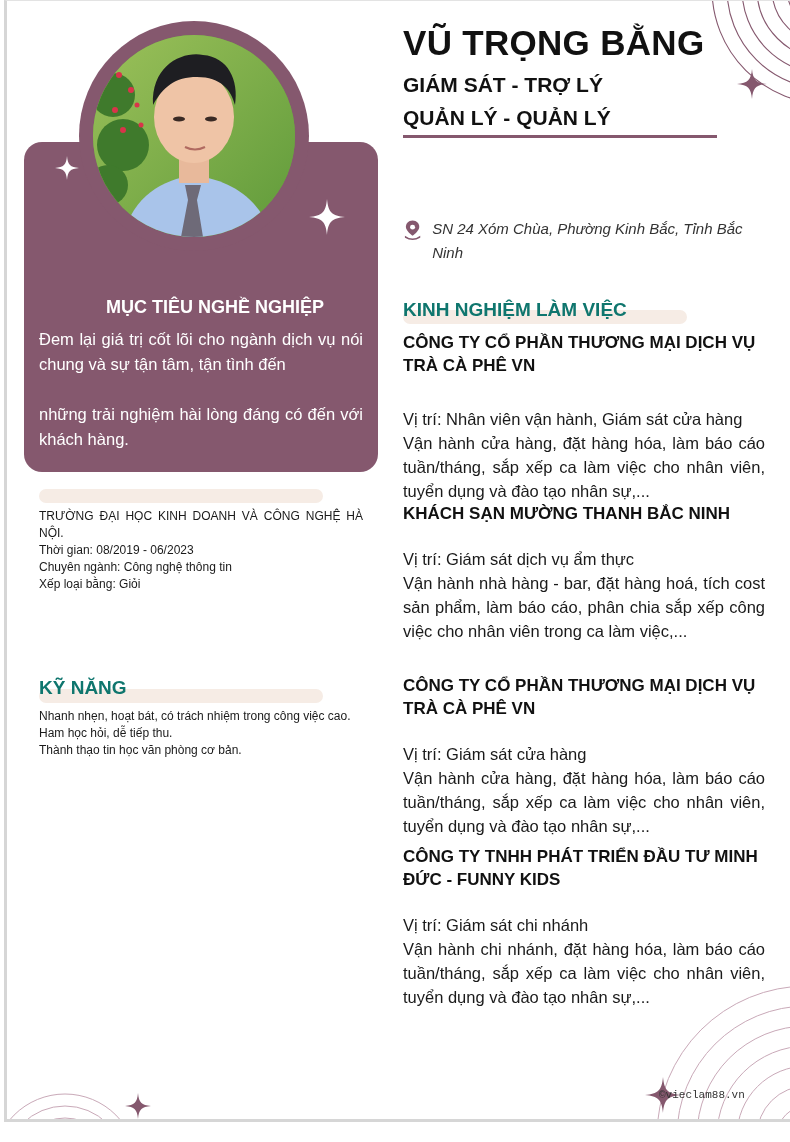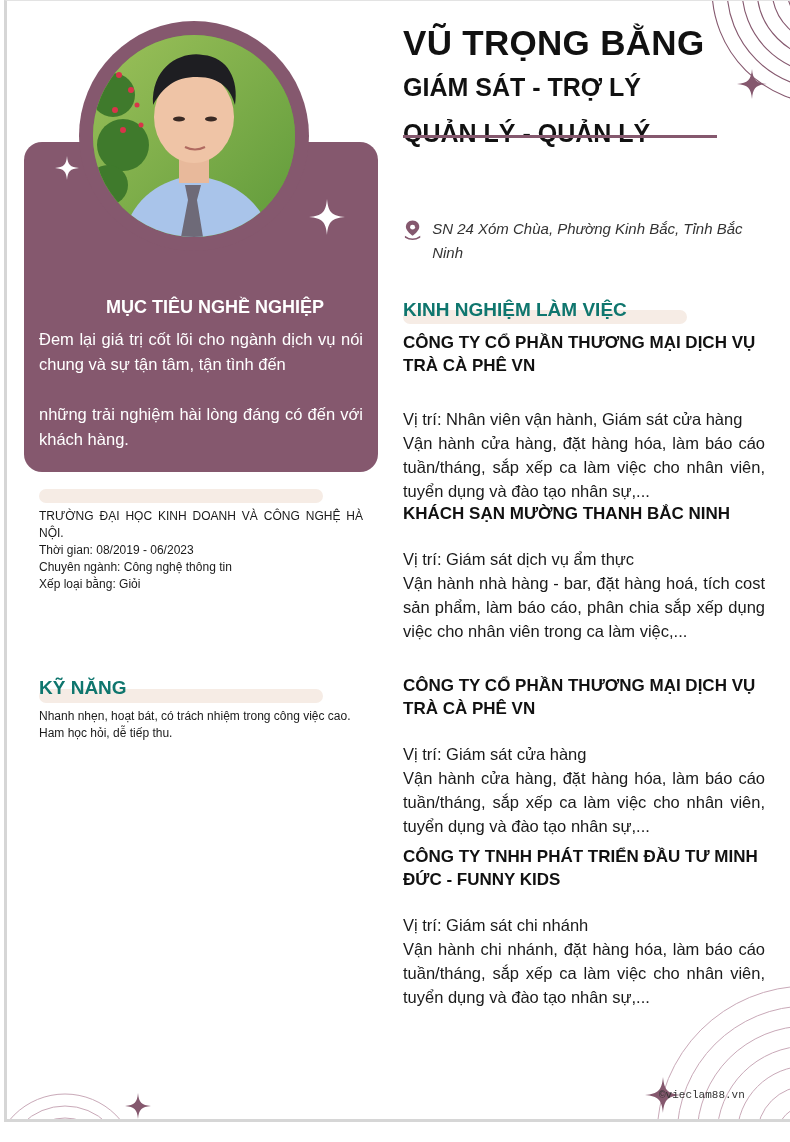--- a/index.html
+++ b/index.html
@@ -15,21 +15,21 @@
   .objective-text { position:absolute; left:32px; top:326px; width:324px; color:#fff; font-size:16.5px; line-height:25px; text-align:justify; }
   .objective-text p { margin:0; }
   .objective-text .gap { height:25px; }
   .sec-title { position:absolute; font-weight:bold; font-size:19px; color:#0f766e; z-index:2; }
   .sec-bar { position:absolute; height:14px; background:#f6ece5; border-radius:7px; }
   .body-text { position:absolute; font-size:12px; line-height:17px; color:#1a1a1a; }
   .body-text div { margin:0; }
   .justify { text-align:justify; text-align-last:left; }
   
   .name { position:absolute; left:396px; top:22px; font-size:35px; font-weight:bold; color:#111; letter-spacing:0.3px; }
-  .role { position:absolute; left:396px; font-size:25px; font-weight:bold; color:#111; }
+  .role { position:absolute; left:396px; font-size:21px; font-weight:bold; color:#111; }
   .underline { position:absolute; left:396px; top:134px; width:314px; height:3px; background:#85586e; }
   .addr { position:absolute; left:396px; top:216px; width:360px; display:flex;font-style:italic; }
   .addr-icon { width:20px; height:22px; margin-right:10px; margin-top:2px; }
   .addr-text { font-size:15px; line-height:24px; color:#333; }
   .exp { position:absolute; left:396px; width:362px; }
   .exp .company { font-weight:bold; font-size:17px; line-height:23px; color:#111; }
   .exp .position { font-size:16.5px; line-height:24px; margin-top:12px; }
   .exp .desc { font-size:16.5px; line-height:24px; text-align:justify; }
   .watermark { position:absolute; left:652px; top:1088px; font-family:"Liberation Mono", monospace; font-size:11px; color:#333; }
 </style>
@@ -139,25 +139,26 @@
     <div>Thời gian: 08/2019 - 06/2023</div>
     <div>Chuyên ngành: Công nghệ thông tin</div>
     <div>Xếp loại bằng: Giỏi</div>
   </div>
 
   <div class="sec-bar" style="left:32px;top:688px;width:284px;"></div>
   <div class="sec-title" style="left:32px;top:676px;">KỸ NĂNG</div>
   <div class="body-text" style="left:32px;top:707px;width:324px;">
     <div class="justify">Nhanh nhẹn, hoạt bát, có trách nhiệm trong công việc cao.</div>
     <div>Ham học hỏi, dễ tiếp thu.</div>
+    <div>Thành thạo tin học văn phòng cơ bản.</div>
   </div>
 
   <div class="name">VŨ TRỌNG BẰNG</div>
   <div class="role" style="top:72px;">GIÁM SÁT - TRỢ LÝ</div>
-  <div class="role" style="top:118px;">QUẢN LÝ - QUẢN LÝ</div>
+  <div class="role" style="top:105px;">QUẢN LÝ - QUẢN LÝ</div>
   <div class="underline"></div>
 
   <div class="addr">
     <svg class="addr-icon" viewBox="0 0 20 22">
       <path d="M10 1 C5.5 1 3 4.3 3 7.8 C3 12 10 17 10 17 C10 17 17 12 17 7.8 C17 4.3 14.5 1 10 1Z" fill="#85586e"></path>
       <circle cx="10" cy="8" r="2.6" fill="#fff"></circle>
       <path d="M2 17 Q10 23 18 17 L18 19 Q10 24 2 19Z" fill="#85586e"></path>
     </svg>
     <div class="addr-text">SN 24 Xóm Chùa, Phường Kinh Bắc, Tỉnh Bắc Ninh</div>
   </div>
@@ -167,21 +168,21 @@
 
   <div class="exp" style="top:330px;">
     <div class="company">CÔNG TY CỔ PHẦN THƯƠNG MẠI DỊCH VỤ TRÀ CÀ PHÊ VN</div>
     <div class="position" style="margin-top:30px;">Vị trí: Nhân viên vận hành, Giám sát cửa hàng</div>
     <div class="desc">Vận hành cửa hàng, đặt hàng hóa, làm báo cáo tuần/tháng, sắp xếp ca làm việc cho nhân viên, tuyển dụng và đào tạo nhân sự,...</div>
   </div>
 
   <div class="exp" style="top:501px;">
     <div class="company">KHÁCH SẠN MƯỜNG THANH BẮC NINH</div>
     <div class="position" style="margin-top:22px;">Vị trí: Giám sát dịch vụ ẩm thực</div>
-    <div class="desc">Vận hành nhà hàng - bar, đặt hàng hoá, tích cost sản phẩm, làm báo cáo, phân chia sắp xếp dụng việc cho nhân viên trong ca làm việc,...</div>
+    <div class="desc">Vận hành nhà hàng - bar, đặt hàng hoá, tích cost sản phẩm, làm báo cáo, phân chia sắp xếp công việc cho nhân viên trong ca làm việc,...</div>
   </div>
 
   <div class="exp" style="top:673px;">
     <div class="company">CÔNG TY CỔ PHẦN THƯƠNG MẠI DỊCH VỤ TRÀ CÀ PHÊ VN</div>
     <div class="position" style="margin-top:22px;">Vị trí: Giám sát cửa hàng</div>
     <div class="desc">Vận hành cửa hàng, đặt hàng hóa, làm báo cáo tuần/tháng, sắp xếp ca làm việc cho nhân viên, tuyển dụng và đào tạo nhân sự,...</div>
   </div>
 
   <div class="exp" style="top:844px;">
     <div class="company">CÔNG TY TNHH PHÁT TRIỂN ĐẦU TƯ MINH ĐỨC - FUNNY KIDS</div>

